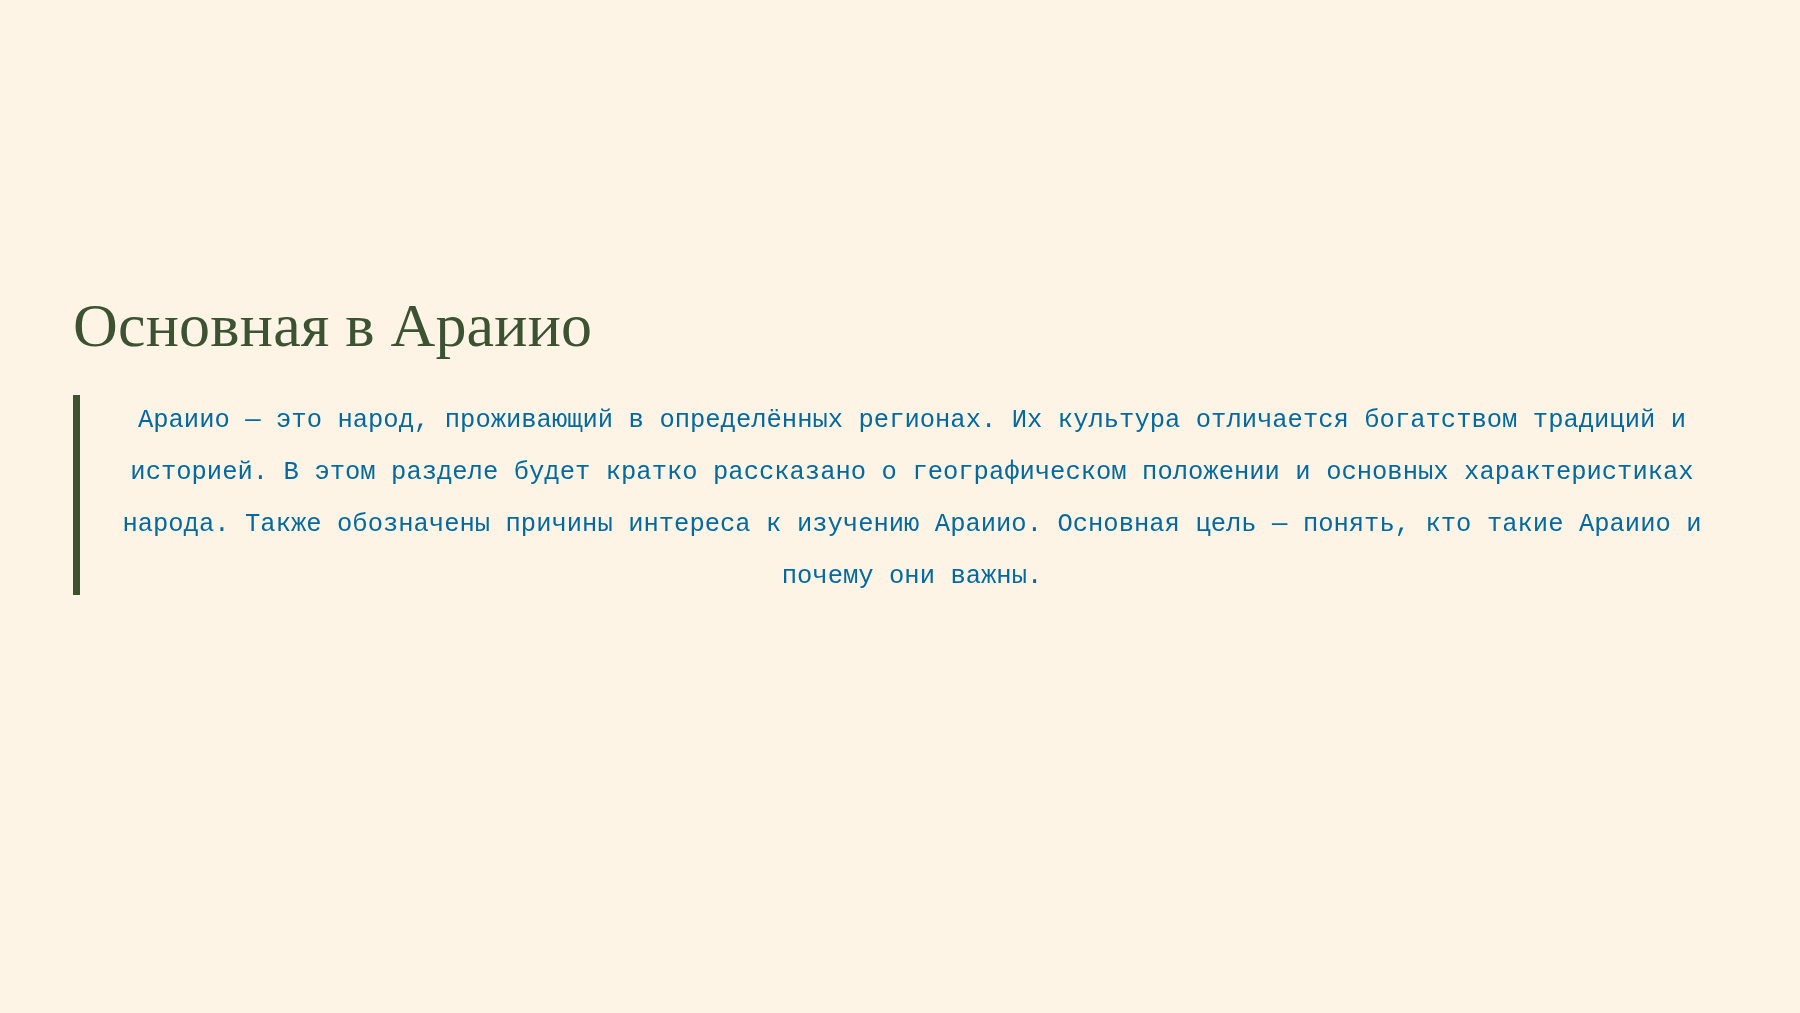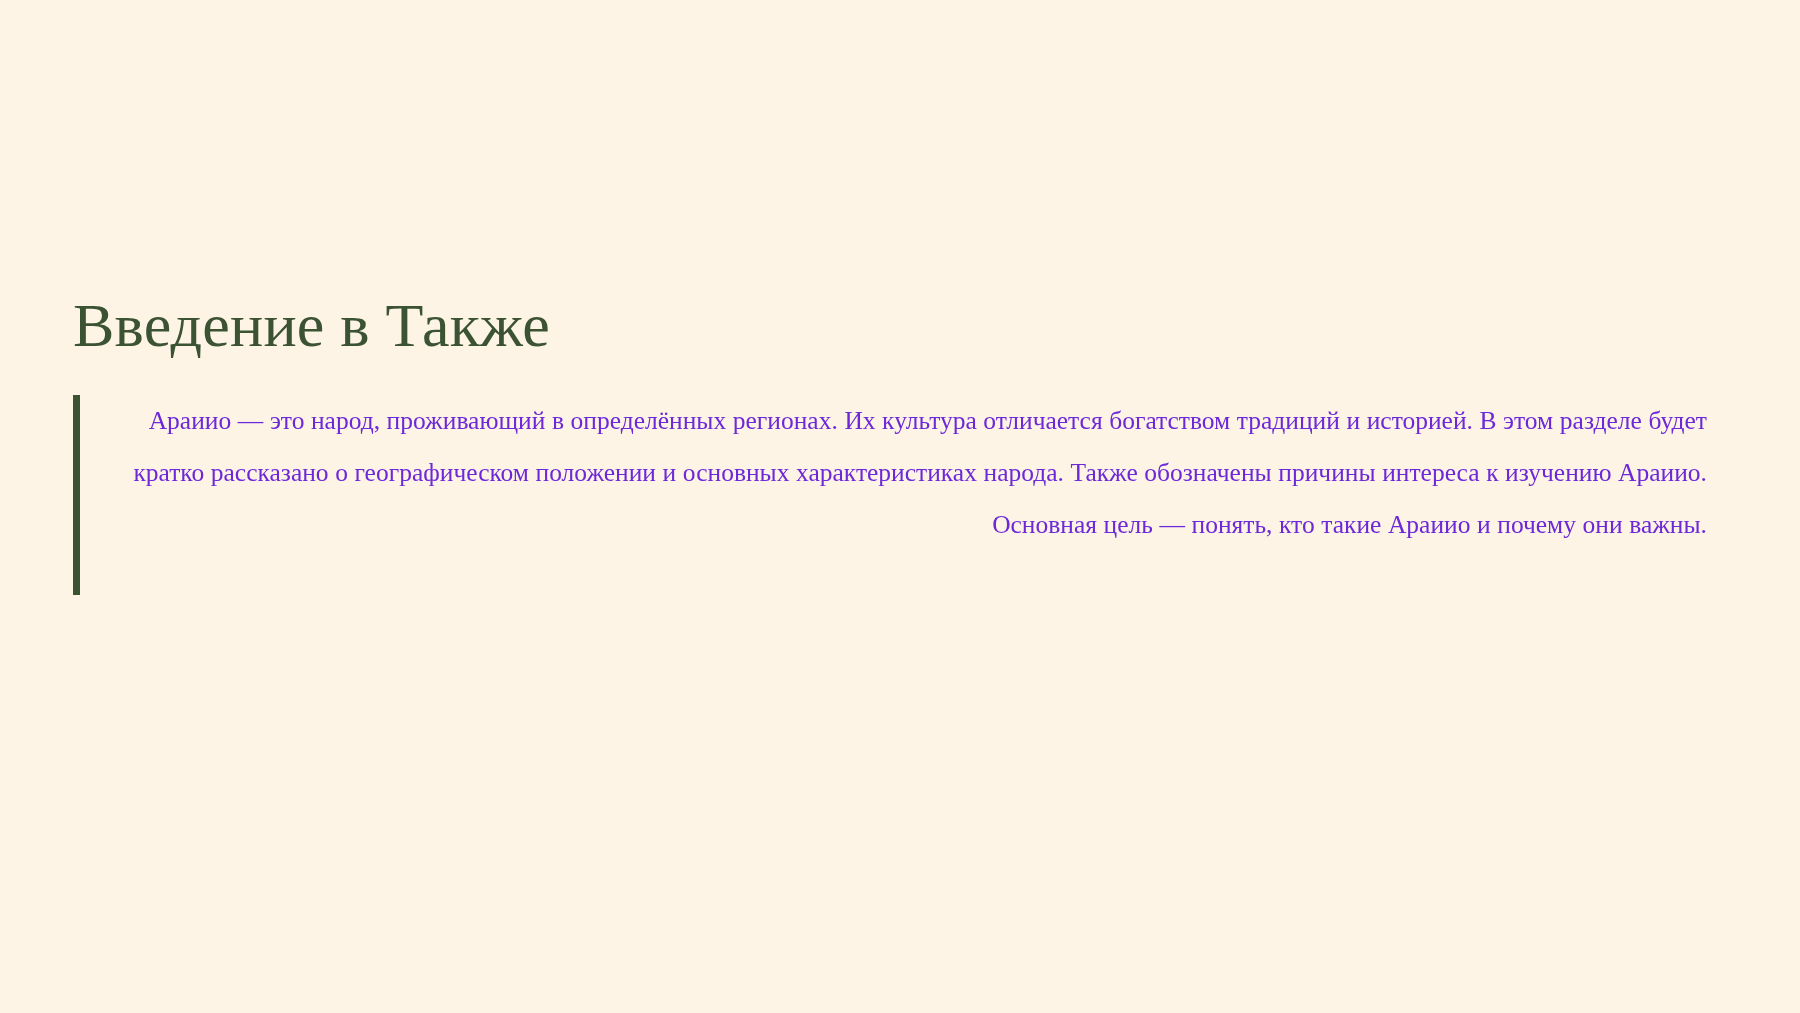--- a/index.html
+++ b/index.html
@@ -51,38 +51,38 @@
     left: 0;
     top: 0;
     width: 7px;
     height: 200px;
     background: #3b5233;
     border-radius: 0;
   }
 
   .intro-text {
     margin: 0;
-    font-family: Liberation Serif, serif;
+    font-family: Liberation Mono, monospace;
     font-size: 25.5px;
     font-weight: 400;
     line-height: 52px;
-    color: #6d28d9;
+    color: #0369a1;
     max-width: 1590px;
-    text-align: right;
+    text-align: center;
     word-spacing: 0.2px;
   }
 </style>
 </head>
 <body>
 
 <div class="page">
 
   <div class="content">
 
-    <h1 class="page-title">Введение в Также</h1>
+    <h1 class="page-title">Основная в Араиио</h1>
 
     <div class="intro-block">
       <span class="accent-bar"></span>
       <p class="intro-text">Араиио — это народ, проживающий в определённых регионах. Их культура отличается богатством традиций и историей. В этом разделе будет кратко рассказано о географическом положении и основных характеристиках народа. Также обозначены причины интереса к изучению Араиио. Основная цель — понять, кто такие Араиио и почему они важны.</p>
     </div>
 
   </div>
 
 </div>
 

